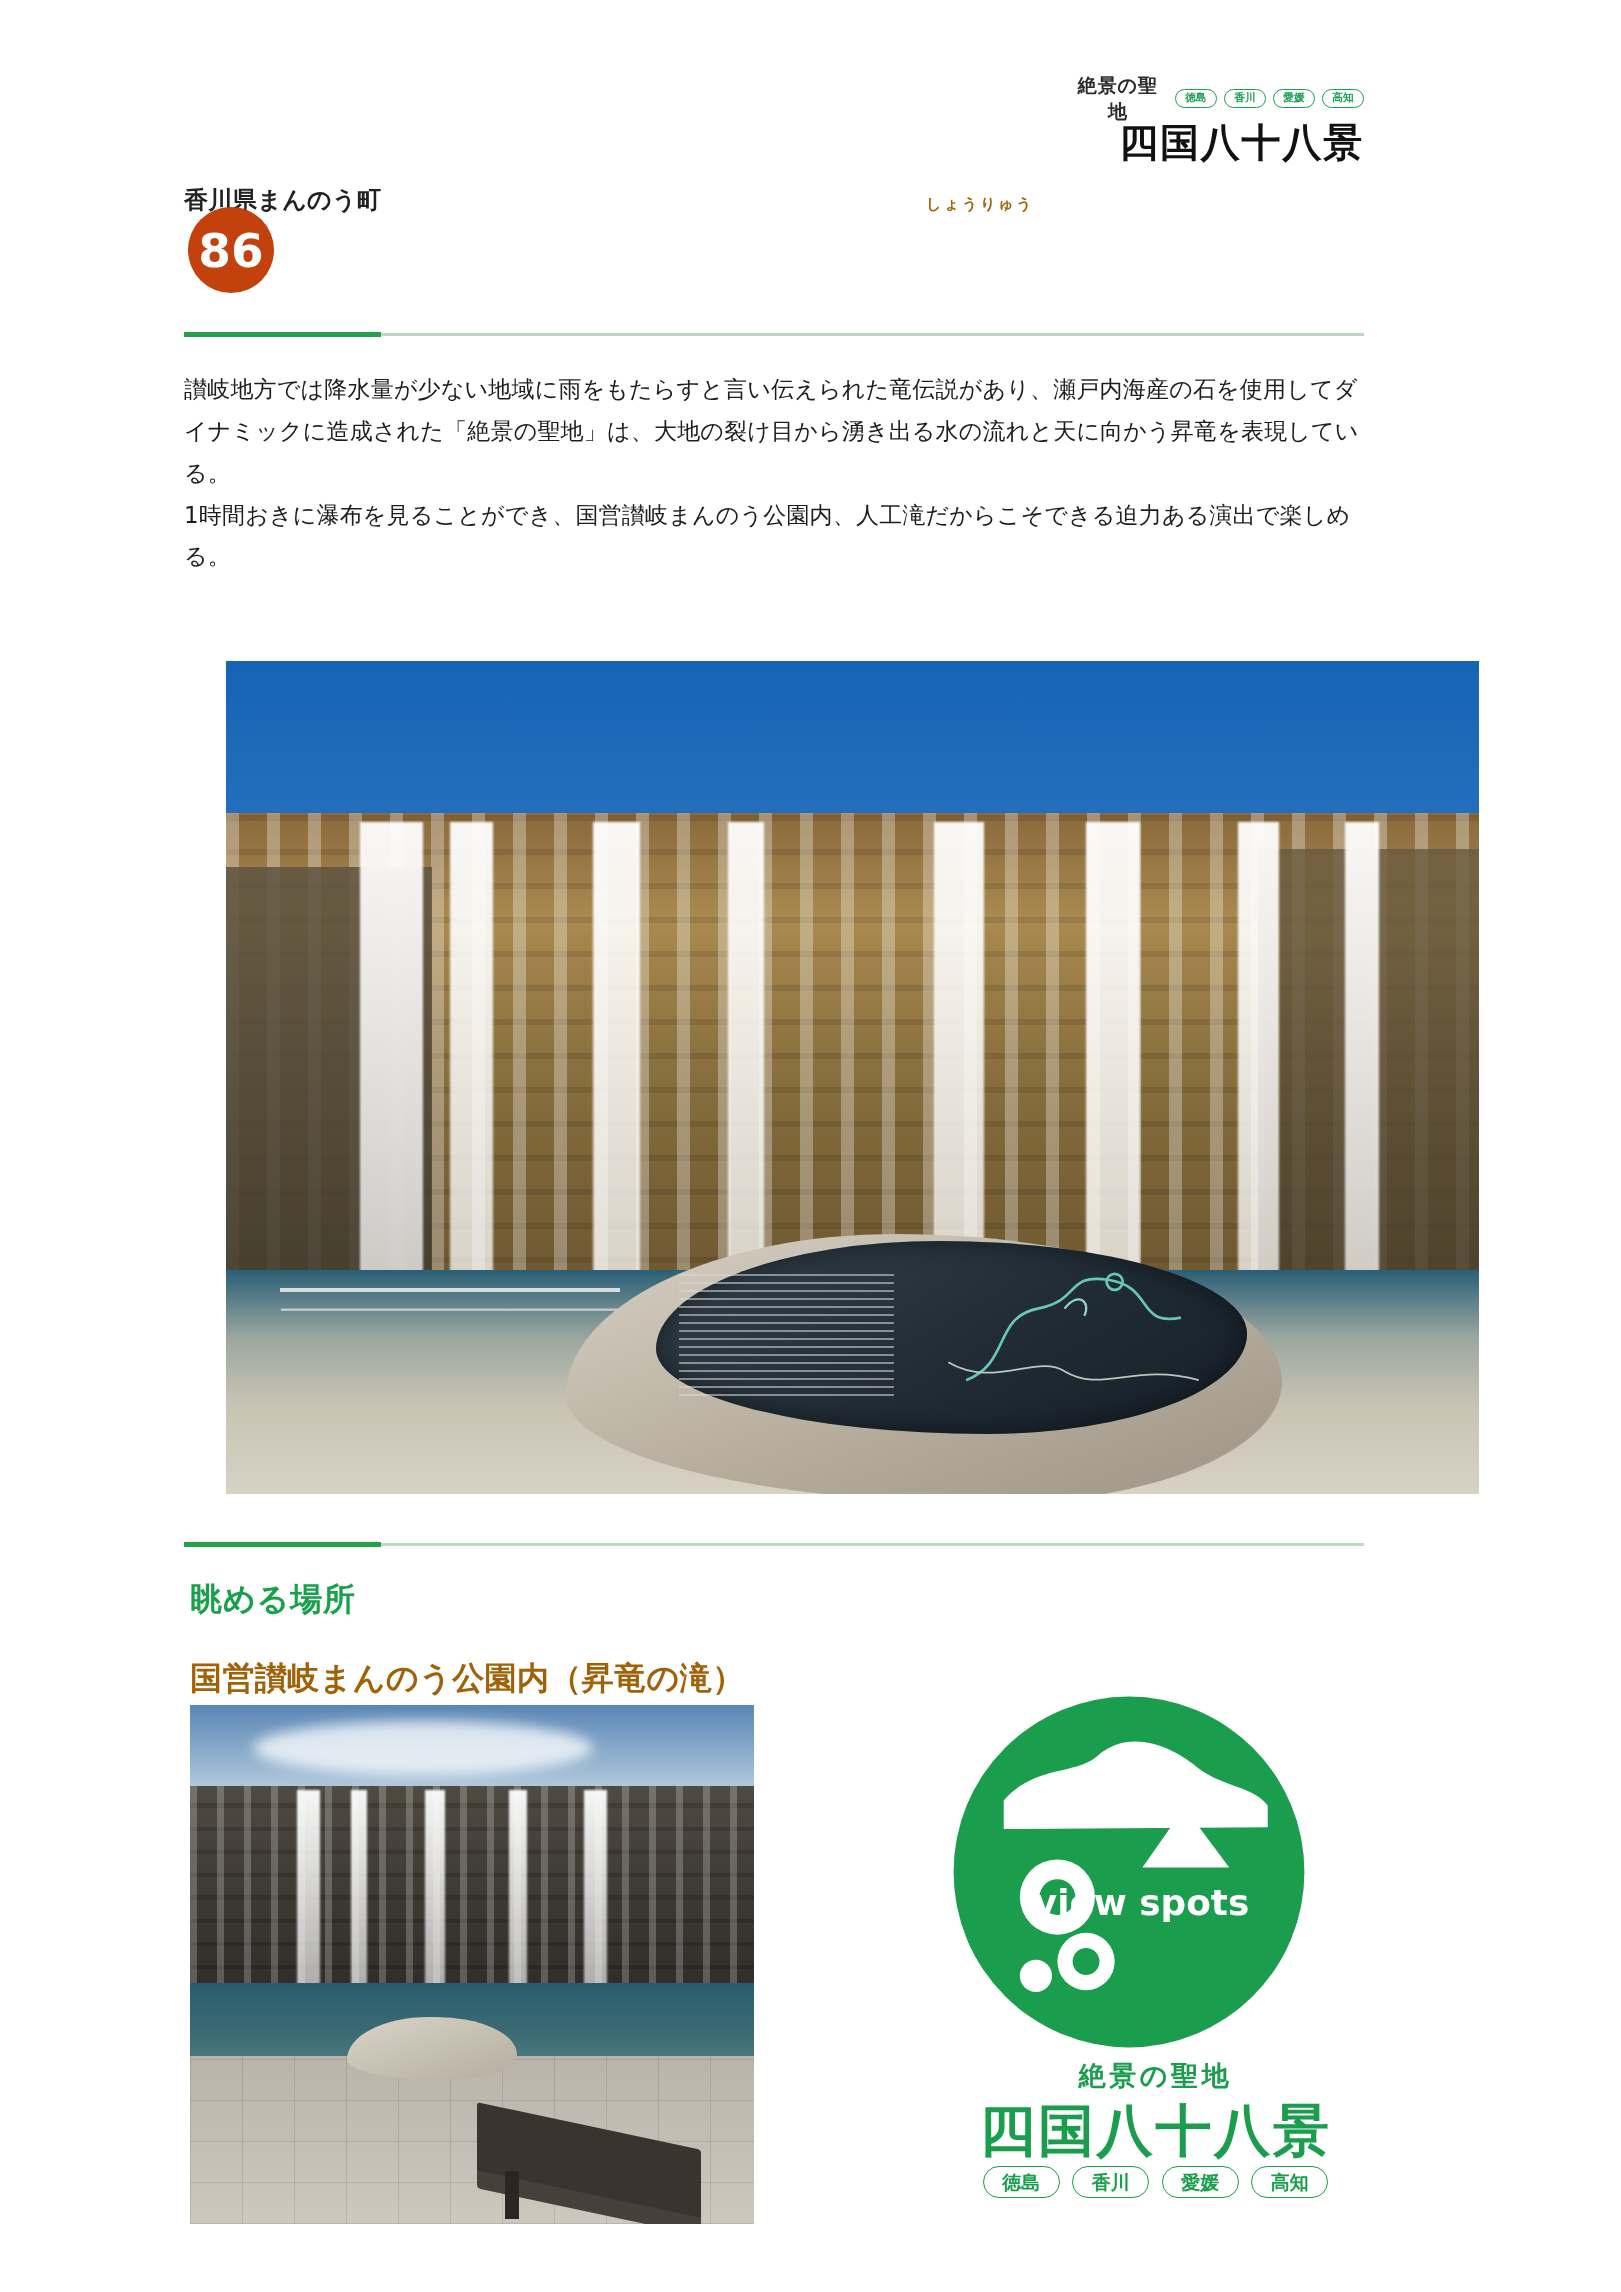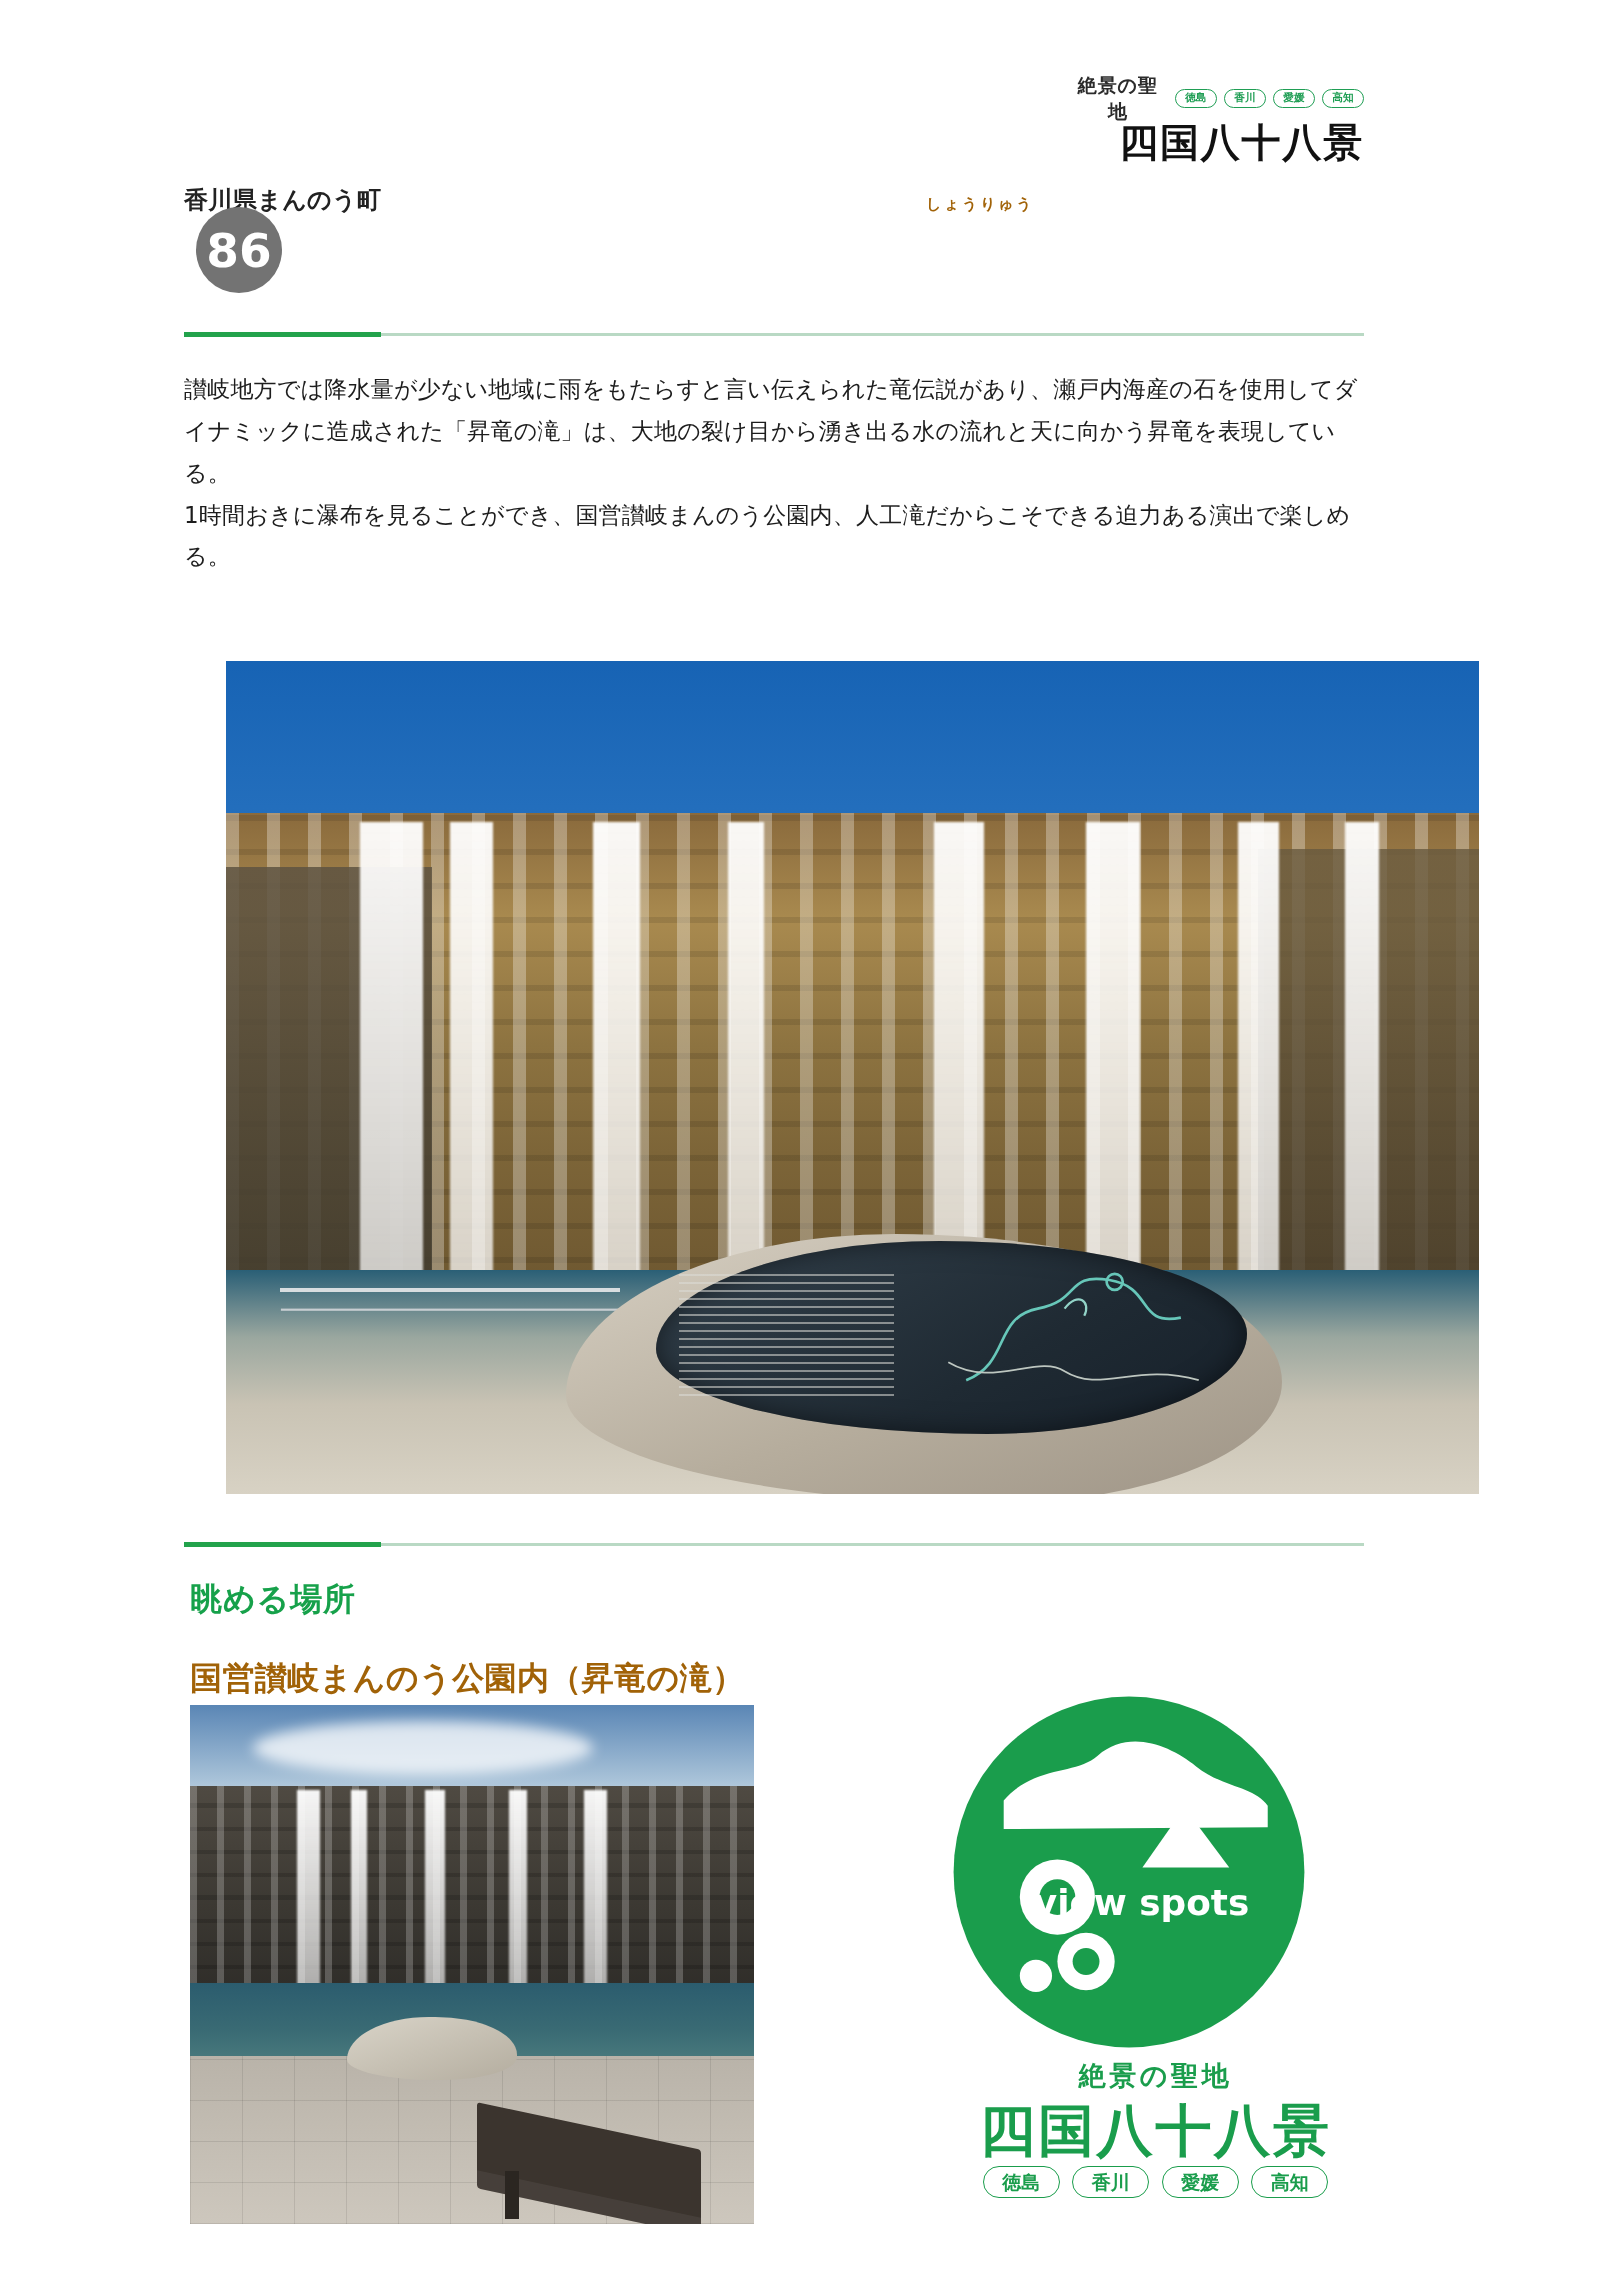--- a/index.html
+++ b/index.html
@@ -70,26 +70,26 @@
     right: 115px;
   }
   .town-line {
     font-size: 24px;
     color: #222;
     font-weight: 600;
     letter-spacing: 0.4px;
   }
   .num-badge {
     position: absolute;
-    left: 12px;
+    left: 4px;
     top: 23px;
     width: 86px;
     height: 86px;
     border-radius: 50%;
-    background: #737373;
+    background: #c2410c;
     color: #ffffff;
     display: flex;
     align-items: center;
     justify-content: center;
     font-size: 47px;
     font-weight: 700;
     font-family: "DejaVu Sans", "Liberation Sans", sans-serif;
   }
   .main-title {
     margin-left: 115px;
@@ -418,21 +418,21 @@
     <div class="num-badge">86</div>
     <div class="town-line">香川県まんのう町</div>
     <div class="main-title">
       <span class="ruby-small">しょうりゅう</span>
     </div>
   </div>
 
   <div class="divider"></div>
 
   <div class="body-text">
-    <p>讃岐地方では降水量が少ない地域に雨をもたらすと言い伝えられた竜伝説があり、瀬戸内海産の石を使用してダイナミックに造成された「昇竜の滝」は、大地の裂け目から湧き出る水の流れと天に向かう昇竜を表現している。</p>
+    <p>讃岐地方では降水量が少ない地域に雨をもたらすと言い伝えられた竜伝説があり、瀬戸内海産の石を使用してダイナミックに造成された「絶景の聖地」は、大地の裂け目から湧き出る水の流れと天に向かう昇竜を表現している。</p>
     <p>1時間おきに瀑布を見ることができ、国営讃岐まんのう公園内、人工滝だからこそできる迫力ある演出で楽しめる。</p>
   </div>
 
   <div class="main-photo" role="img">
     <div class="mp-sky"></div>
     <div class="mp-cliff"></div>
     <div class="mp-cliff-dark-l"></div>
     <div class="mp-cliff-dark-r"></div>
     <div class="mp-falls" style="left:134px;"></div>
     <div class="mp-falls" style="left:224px; width:43px;"></div>

